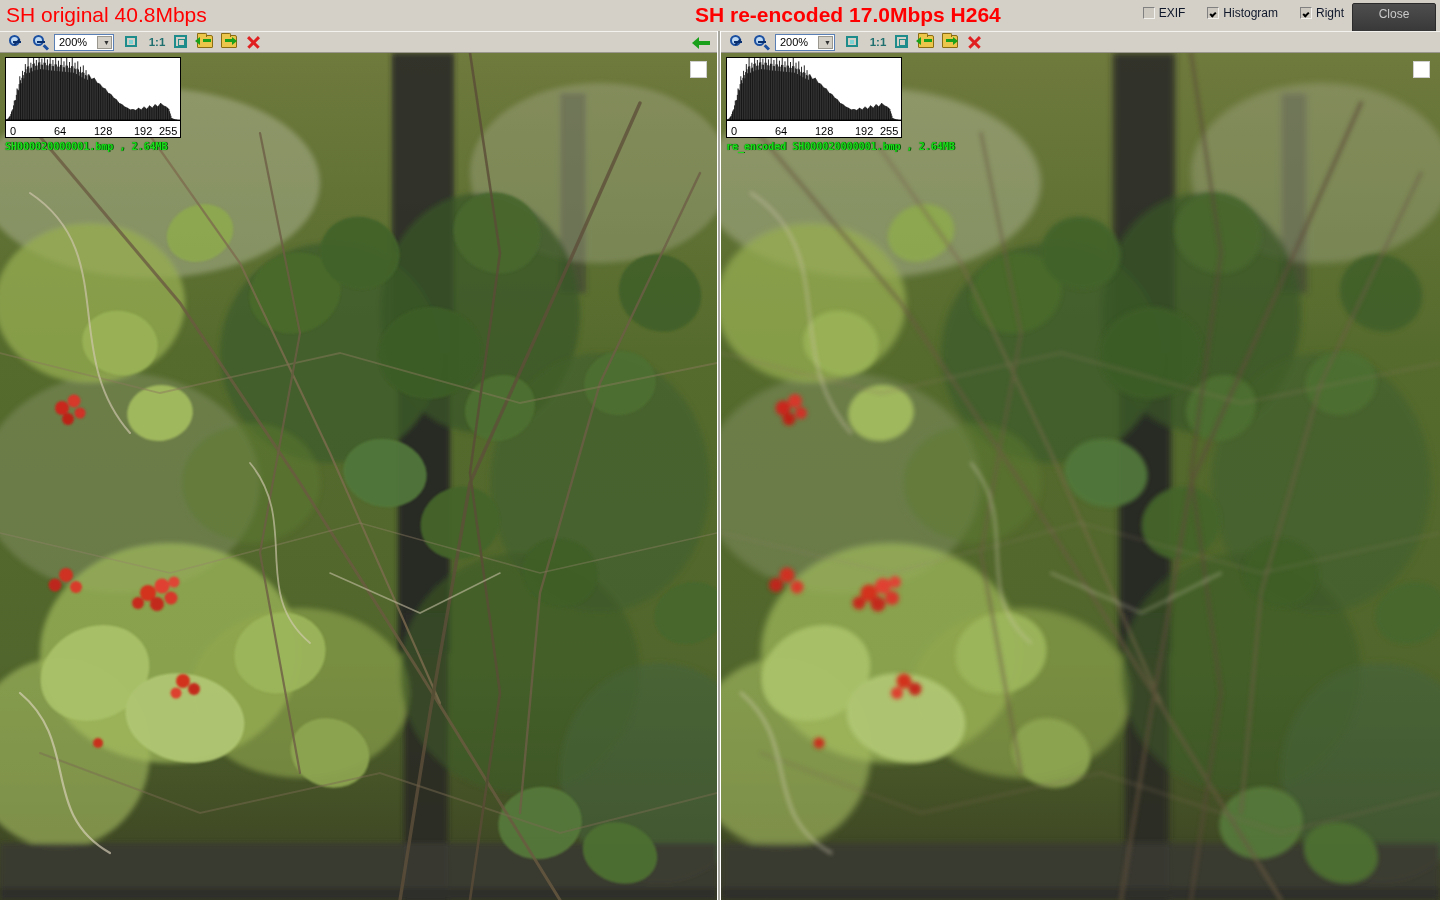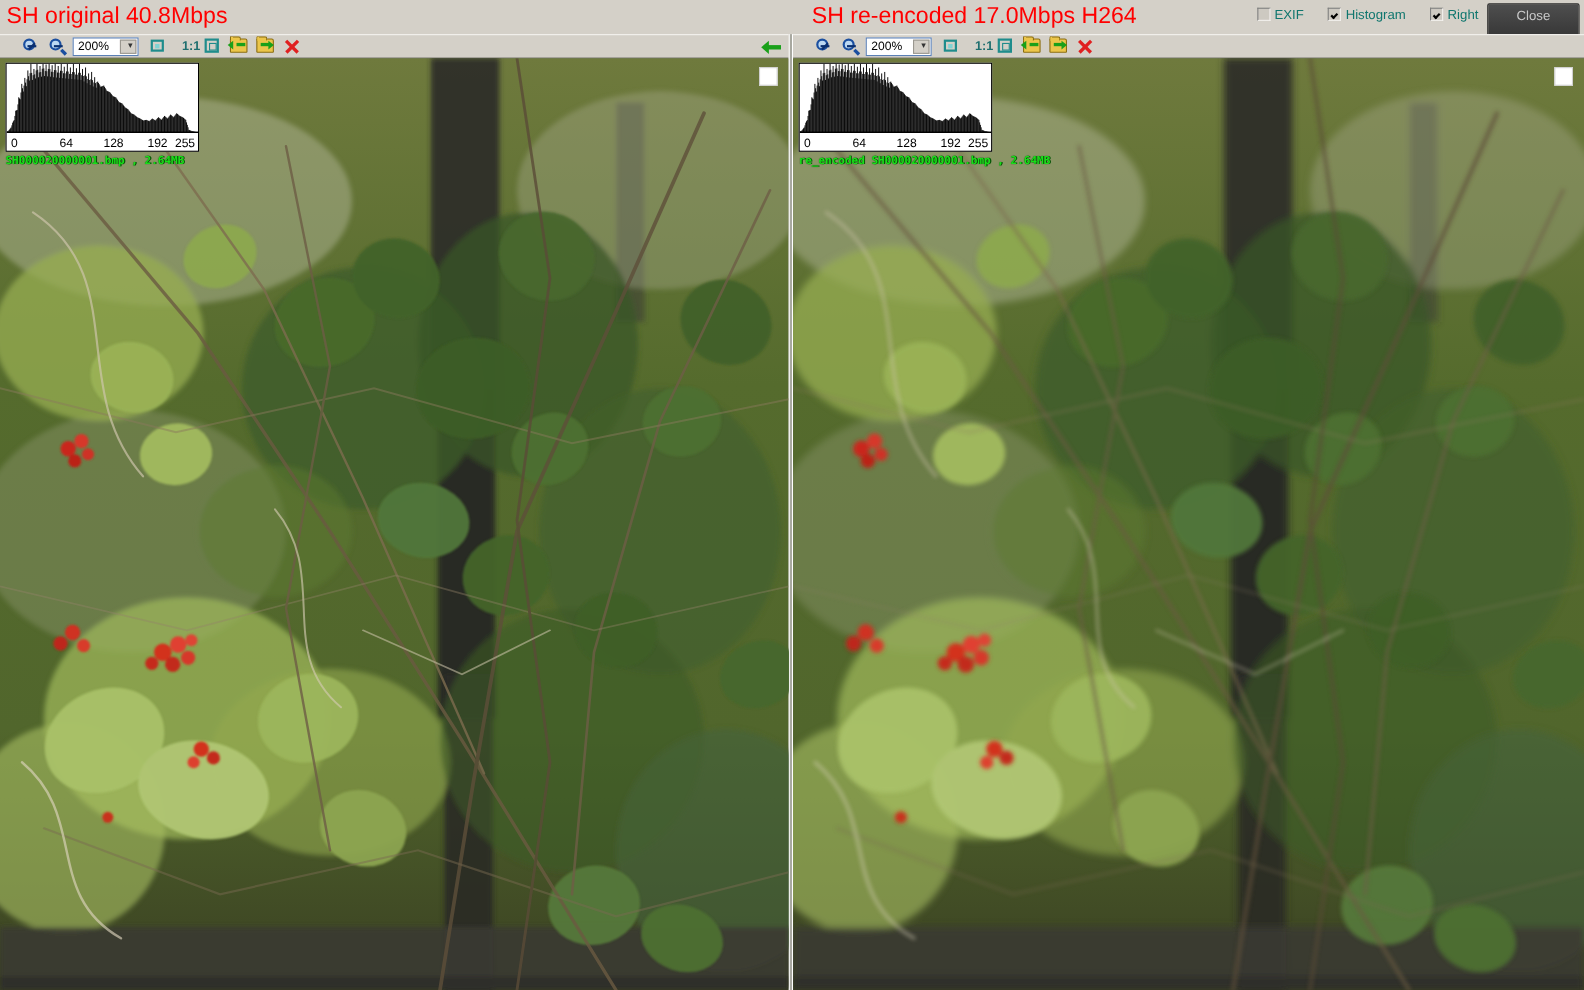--- a/index.html
+++ b/index.html
@@ -17,21 +17,21 @@
   }
   .tips{
     position:absolute; left:4px; top:7px;
     font-size:11.5px; color:#000; white-space:nowrap;
     letter-spacing:-0.1px;
   }
   .opts{
     position:absolute; right:96px; top:6px;
     display:flex; align-items:center; gap:22px;
   }
-  .optitem{ display:flex; align-items:center; gap:4px; font-size:12px; color:#0f766e; }
+  .optitem{ display:flex; align-items:center; gap:4px; font-size:12px; color:#0f172a; }
   .cbx{
     width:12px; height:12px; background:#cdc9c1;
     border-top:1.5px solid #808080; border-left:1.5px solid #808080;
     border-right:1.5px solid #f3f1ee; border-bottom:1.5px solid #f3f1ee;
     position:relative; flex:none;
   }
   .cbx.on::after{
     content:""; position:absolute; left:2px; top:4px; width:4px; height:2px;
     border-left:2px solid #000; border-bottom:2px solid #000;
     transform:rotate(-45deg);
@@ -48,21 +48,21 @@
   .pane{ position:absolute; top:31px; width:717px; height:869px; overflow:hidden; }
   .pane.left{ left:0; }
   .pane.right{ left:721px; width:719px; }
   .divider{ position:absolute; left:717px; top:31px; width:4px; height:869px; background:#ffffff; }
   .divider-in{ position:absolute; left:718px; top:31px; width:2px; height:869px; background:#a8a8a0; }
 
   
   .ptool{
     position:absolute; left:0; top:0; width:100%; height:22px;
     background:#d4d0c8; border-top:1px solid #f4f2ef; border-bottom:1px solid #9a978f;
-    display:flex; align-items:center; padding-left:16px; gap:0px;
+    display:flex; align-items:center; padding-left:4px; gap:0px;
   }
   .ticon{ width:24px; height:20px; position:relative; flex:none; cursor:pointer; }
 
   .mag{ position:absolute; left:5px; top:3px; width:11px; height:11px;
         border:2px solid #1b4fa0; border-radius:50%; background:#bcd8f2; }
   .mag::after{ content:""; position:absolute; left:8px; top:9px; width:6px; height:2.5px;
         background:#1b4fa0; transform:rotate(45deg); }
   .magp::before,.magm::before{ content:""; position:absolute; left:1.5px; top:3.8px;
         width:8px; height:1.8px; background:#0b3070; }
   .magp::after{ content:""; position:absolute; left:4.6px; top:0.8px;
@@ -77,21 +77,21 @@
   .zsel .arw{
     position:absolute; right:1px; top:1px; width:15px; height:13px;
     background:#d4d0c8; border:1px solid #9a978f;
     display:flex; align-items:center; justify-content:center; font-size:7px; color:#333;
   }
 
   .icfit{ position:absolute; left:5px; top:4px; width:12px; height:11px;
        border:2px solid #1f8c8c; }
   .icfit::before{ content:""; position:absolute; left:2px; top:1.5px; width:4px; height:4px;
        background:#7fd3d3; }
-  .one1{ font-size:11.5px; font-weight:bold; color:#1f6f6f; width:26px; text-align:right; flex:none; }
+  .one1{ font-size:11.5px; font-weight:bold; color:#1f6f6f; width:26px; text-align:center; flex:none; }
   .icbox{ position:absolute; left:4px; top:3px; width:13px; height:13px;
        border:2px solid #1f8c8c; }
   .icbox::before{ content:""; position:absolute; left:2px; top:2px; width:5px; height:5px;
        border:1.5px solid #1f8c8c; }
 
   .fold{ position:absolute; left:3px; top:3px; width:16px; height:13px;
       background:#ecc64a; border:1px solid #8a6d12; border-radius:1px 2px 1px 1px; }
   .fold::before{ content:""; position:absolute; left:-1px; top:-3px; width:8px; height:3px;
       background:#ecc64a; border:1px solid #8a6d12; border-bottom:none; border-radius:1px 2px 0 0; }
   .fold .ar{ position:absolute; left:3px; top:3px; width:8px; height:3px; background:#1aa01a; }
@@ -149,21 +149,21 @@
     white-space:nowrap;
   }
 
   
   .redlabel{
     position:absolute; color:#ff0000; font-size:21px;
     font-family:"Liberation Sans", sans-serif;
     white-space:nowrap; line-height:1;
   }
   #lbl-left{ left:6px; top:4px; }
-  #lbl-right{ left:738px; top:4px; }
+  #lbl-right{ left:695px; top:4px;font-weight:bold; }
 </style>
 </head>
 <body>
 
 <div class="topbar">
 
   <div class="opts">
     <label class="optitem">
       <span class="cbx"></span>
       <span>EXIF</span>

